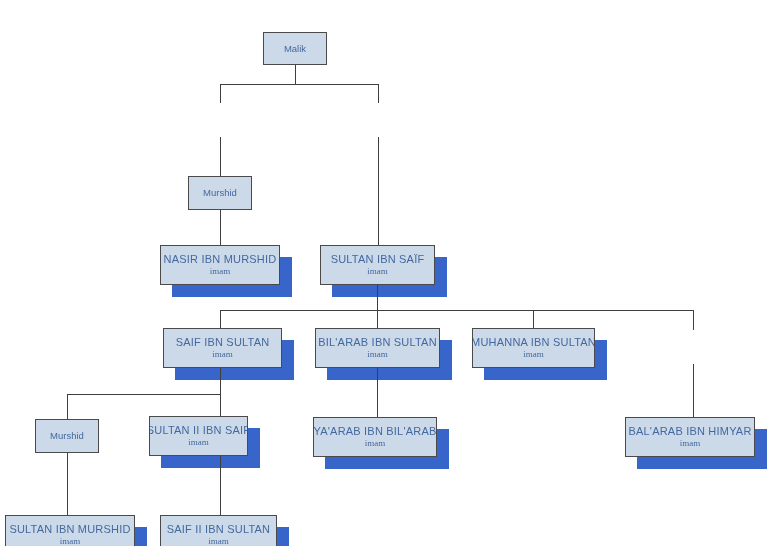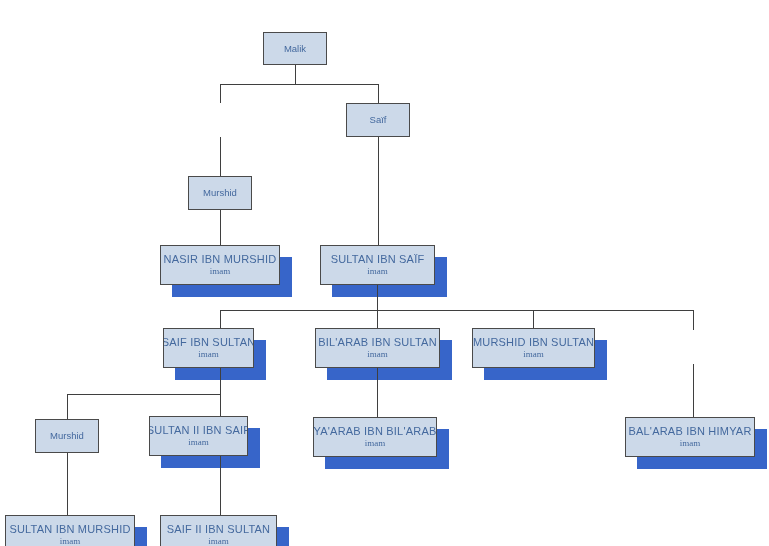--- a/index.html
+++ b/index.html
@@ -68,50 +68,47 @@
   <div class="line v" style="left:377px;top:341px;height:49px"></div>
   <div class="line v" style="left:693px;top:337px;height:53px"></div>
   <div class="line v" style="left:67px;top:426px;height:62px"></div>
   <div class="line v" style="left:220px;top:429px;height:59px"></div>
 
   <div class="node small" style="left:263px;top:5px;width:64px;height:33px">
     <span class="label">Malik</span>
   </div>
 
 
-  <div class="node small" style="left:346px;top:76px;width:64px;height:34px">
-    <span class="label">Saïf</span>
-  </div>
 
   <div class="node small" style="left:188px;top:149px;width:64px;height:34px">
     <span class="label">Murshid</span>
   </div>
 
   <div class="node big" style="left:160px;top:218px;width:120px;height:40px">
     <span class="name">NASIR IBN MURSHID</span>
     <span class="role">imam</span>
   </div>
 
   <div class="node big" style="left:320px;top:218px;width:115px;height:40px">
     <span class="name">SULTAN IBN SAÏF</span>
     <span class="role">imam</span>
   </div>
 
-  <div class="node big" style="left:163px;top:301px;width:91px;height:40px">
+  <div class="node big" style="left:163px;top:301px;width:119px;height:40px">
     <span class="name">SAIF IBN SULTAN</span>
     <span class="role">imam</span>
   </div>
 
   <div class="node big" style="left:315px;top:301px;width:125px;height:40px">
     <span class="name">BIL'ARAB IBN SULTAN</span>
     <span class="role">imam</span>
   </div>
 
   <div class="node big" style="left:472px;top:301px;width:123px;height:40px">
-    <span class="name">MURSHID IBN SULTAN</span>
+    <span class="name">MUHANNA IBN SULTAN</span>
     <span class="role">imam</span>
   </div>
 
 
   <div class="node small" style="left:35px;top:392px;width:64px;height:34px">
     <span class="label">Murshid</span>
   </div>
 
   <div class="node big" style="left:149px;top:389px;width:99px;height:40px">
     <span class="name">SULTAN II IBN SAIF</span>

